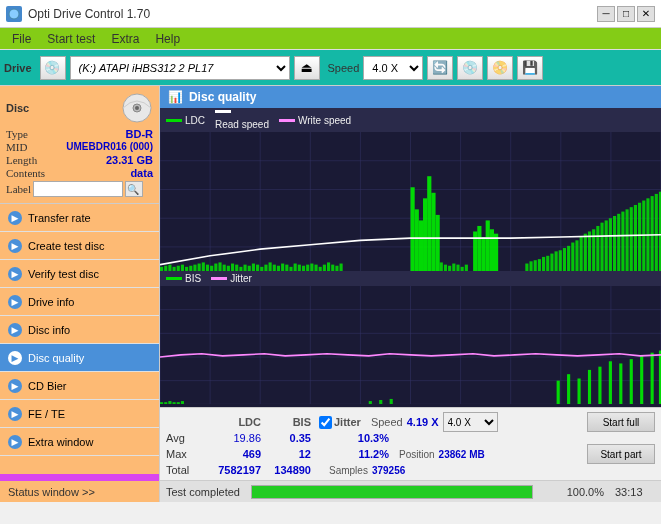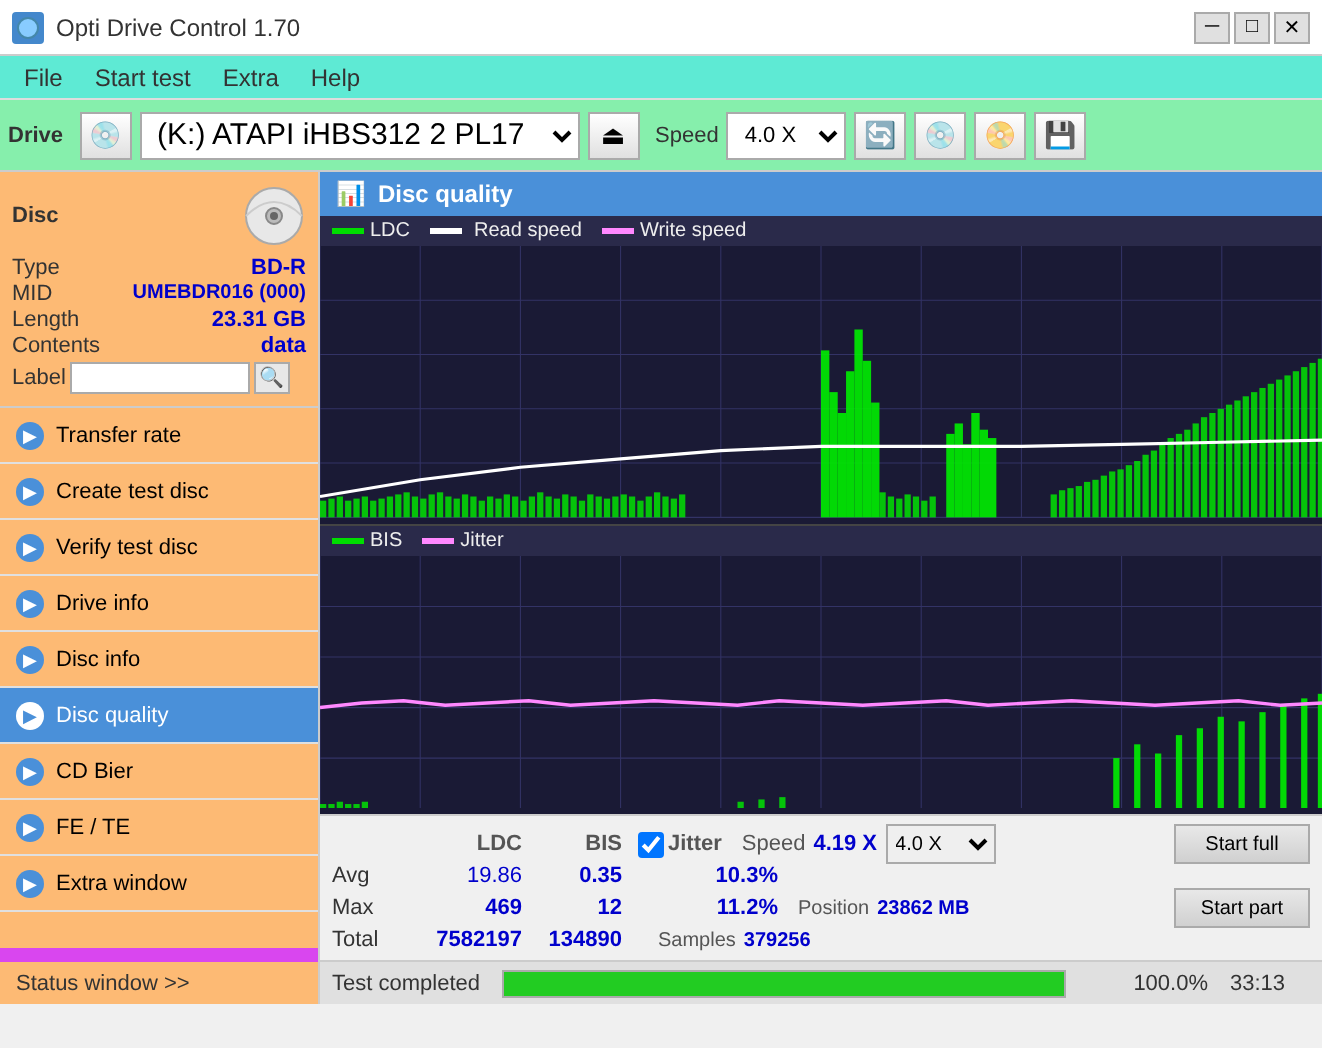--- a/index.html
+++ b/index.html
@@ -7,43 +7,43 @@
 
     
     .title-bar { background: #fff; height: 28px; display: flex; align-items: center; justify-content: space-between; padding: 4px 6px; border-bottom: 1px solid #ccc; }
     .title-bar-left { display: flex; align-items: center; gap: 6px; }
     .title-icon { width: 16px; height: 16px; background: #4488cc; border-radius: 2px; display: flex; align-items: center; justify-content: center; }
     .title-text { font-size: 12px; color: #333; }
     .title-controls { display: flex; gap: 2px; }
     .title-btn { width: 18px; height: 16px; border: 1px solid #aaa; background: #e0e0e0; font-size: 10px; display: flex; align-items: center; justify-content: center; cursor: pointer; }
 
     
-    .menu-bar { background: #5eead4; height: 22px; display: flex; align-items: center; border-bottom: 1px solid #ddd; padding: 0 4px; text-align: right; }
+    .menu-bar { background: #84cc16; height: 22px; display: flex; align-items: center; border-bottom: 1px solid #ddd; padding: 0 4px; text-align: right; }
     .menu-item { padding: 2px 8px; font-size: 12px; color: #333; cursor: pointer; }
 
     
-    .toolbar { background: #86efac; height: 36px; display: flex; align-items: center; border-bottom: 1px solid #ccc; padding: 0 4px; gap: 4px; }
+    .toolbar { background: #14b8a6; height: 36px; display: flex; align-items: center; border-bottom: 1px solid #ccc; padding: 0 4px; gap: 4px; }
     .toolbar-label { font-size: 11px; color: #333; font-weight: bold; margin-right: 4px; }
-    .drive-select { height: 24px; width: 220px; font-size: 15px; border: 1px solid #aaa; background: white; padding: 0 4px; }
+    .drive-select { height: 24px; width: 220px; font-size: 11px; border: 1px solid #aaa; background: white; padding: 0 4px; font-style: italic; }
     .toolbar-icon-btn { width: 26px; height: 24px; border: 1px solid #aaa; background: linear-gradient(to bottom, #fff, #e0e0e0); display: flex; align-items: center; justify-content: center; cursor: pointer; font-size: 13px; }
     .speed-label { font-size: 11px; color: #333; margin-left: 4px; }
     .speed-select { height: 24px; width: 60px; font-size: 11px; border: 1px solid #aaa; background: white; padding: 0 4px; }
 
     
     .main { display: flex; height: calc(524px - 28px - 22px - 36px - 22px); }
 
     
     .sidebar { width: 160px; background: #fdba74; border-right: 1px solid #ccc; display: flex; flex-direction: column; font-size: 11px; }
 
     
     .disc-panel { border-bottom: 1px solid #ccc; padding: 6px; }
     .disc-header { display: flex; align-items: center; justify-content: space-between; margin-bottom: 4px; }
     .disc-title { font-weight: bold; color: #333; font-size: 11px; }
     .disc-row { display: flex; justify-content: space-between; margin: 1px 0; }
-    .disc-key { color: #333; }
+    .disc-key { color: #333; font-family: Liberation Serif, serif; }
     .disc-val { color: #0000cc; font-weight: bold; }
     .label-row { display: flex; align-items: center; gap: 2px; margin-top: 2px; }
     .label-input { width: 90px; height: 16px; border: 1px solid #aaa; font-size: 10px; padding: 0 2px; }
     .label-btn { width: 18px; height: 16px; border: 1px solid #aaa; background: #e8e8e8; font-size: 10px; display: flex; align-items: center; justify-content: center; cursor: pointer; }
 
     
     .nav-item { display: flex; align-items: center; height: 28px; padding: 0 8px; cursor: pointer; gap: 6px; border-bottom: 1px solid #e0e0e0; }
     .nav-item.active { background: #4a90d9; color: white; }
     .nav-icon { width: 14px; height: 14px; border-radius: 50%; display: flex; align-items: center; justify-content: center; font-size: 9px; flex-shrink: 0; }
     .nav-icon-blue { background: #4a90d9; color: white; }
@@ -205,21 +205,21 @@
       <span class="chart-header-icon">📊</span>
       <span class="chart-header-title">Disc quality</span>
     </div>
 
     <div style="flex:1; background:#1a1a35; position:relative; border-bottom: 1px solid #444;">
       <div style="background:#2a2a4a; padding:2px 6px; display:flex; align-items:center; gap:10px;">
         <span style="display:flex;align-items:center;gap:3px;font-size:10px;color:#eee;">
           <span style="display:inline-block;width:16px;height:3px;background:#00dd00;"></span>
           <span>LDC</span>
         </span>
-        <span style="display:flex;align-items:center;gap:6px;font-size:10px;color:#eee;">
+        <span style="display:flex;gap:6px;font-size:10px;color:#eee;flex-direction:column;">
           <span style="display:inline-block;width:16px;height:3px;background:#ffffff;"></span>
           <span>Read speed</span>
         </span>
         <span style="display:flex;align-items:center;gap:3px;font-size:10px;color:#eee;text-align:right;">
           <span style="display:inline-block;width:16px;height:3px;background:#ff88ff;"></span>
           <span>Write speed</span>
         </span>
       </div>
       <svg viewBox="0 0 480 130" style="width:100%;height:calc(100% - 18px);" preserveAspectRatio="none">
 

